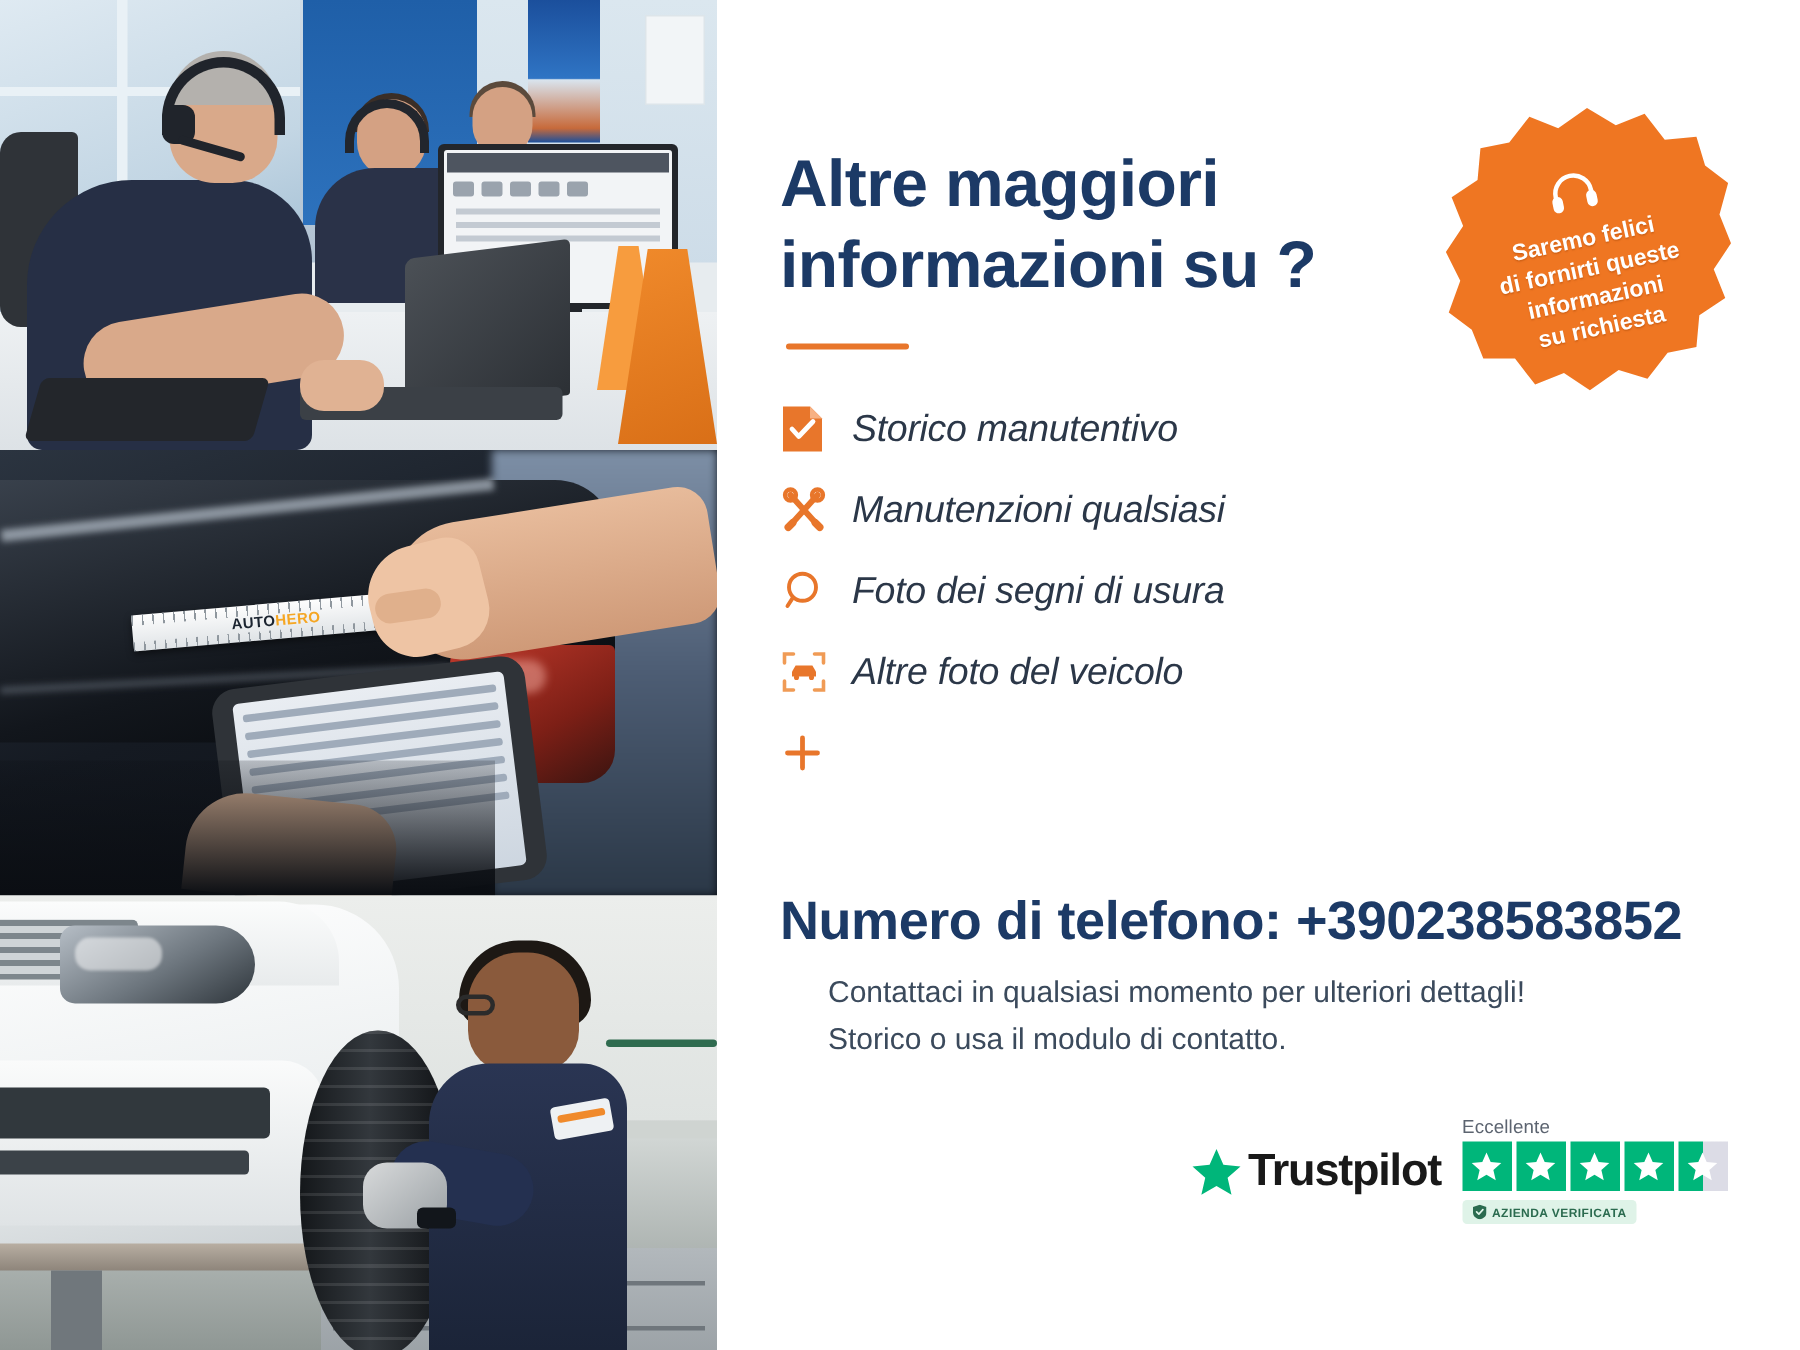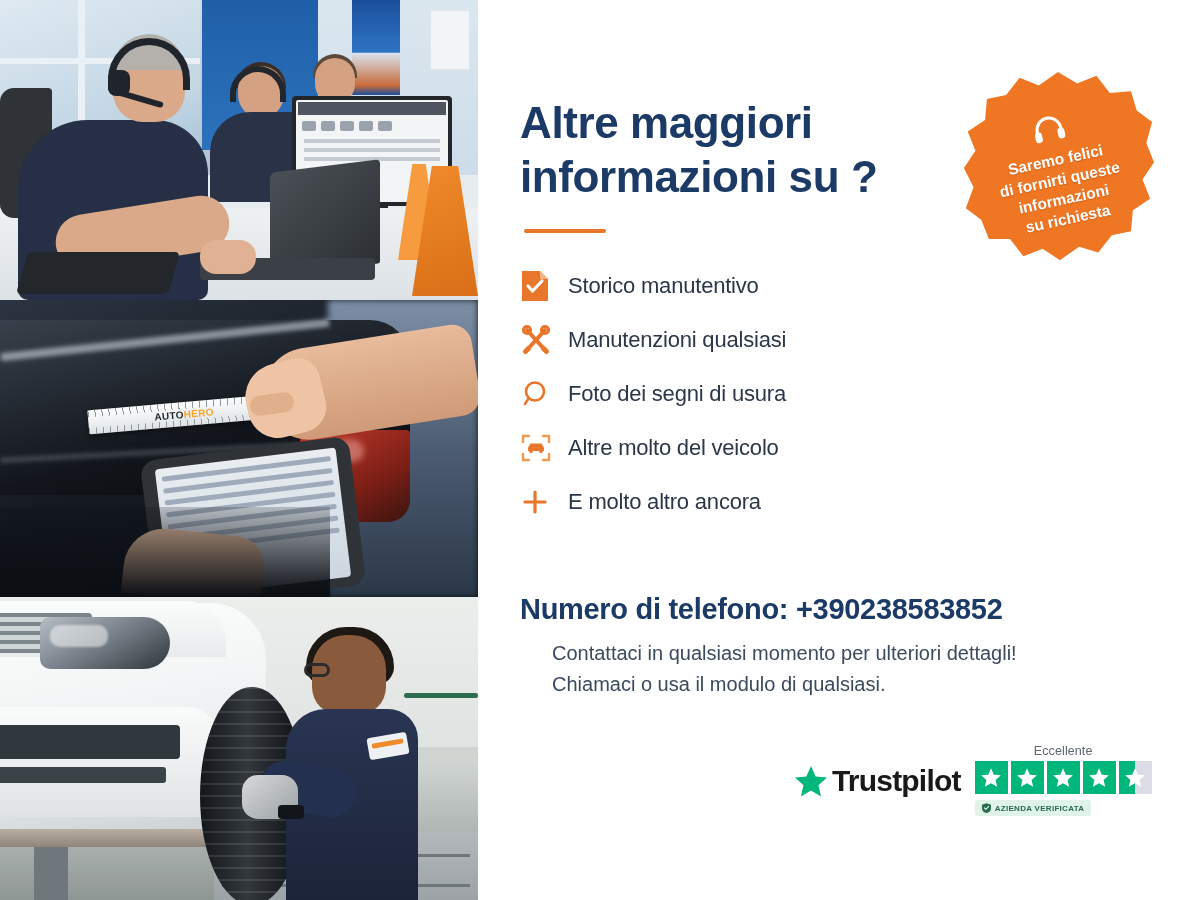--- a/index.html
+++ b/index.html
@@ -122,24 +122,24 @@
 
   .headline {
     color:#1c3a66; font-size:44px; font-weight:bold; line-height:1.22;
     letter-spacing:-.4px; max-width:430px;
   }
   .rule { width:82px; height:4px; background:#e8762b; margin:26px 0 26px 4px; border-radius:2px; }
 
   .features { list-style:none; margin-top:6px; }
   .feature { display:flex; align-items:center; height:54px; }
   .f-icon { width:48px; display:flex; align-items:center; justify-content:flex-start; flex:none; }
-  .f-label { color:#2b3748; font-size:22px; letter-spacing:-.2px; }
+  .f-label { color:#2b3748; font-size:25px; letter-spacing:-.2px;font-style:italic; }
 
   .phone-block { margin-top:64px; }
-  .phone-line { color:#1c3a66; font-size:29px; font-weight:bold; letter-spacing:-.3px; }
+  .phone-line { color:#1c3a66; font-size:36px; font-weight:bold; letter-spacing:-.3px; }
   .sub-line { color:#3b4a5c; font-size:20px; line-height:1.52; margin-top:12px;margin-left:32px; }
 
   
   .badge {
     position:absolute; right:46px; top:72px; width:192px; height:192px;
     background:#ef7622; color:#fff;
     display:flex; align-items:center; justify-content:center;
     clip-path: polygon(
       50% 0%, 60% 6%, 70% 2%, 77% 11%, 88% 10%, 91% 20%, 99% 26%, 96% 37%,
       100% 47%, 94% 56%, 98% 66%, 89% 72%, 88% 83%, 78% 85%, 71% 94%, 61% 91%,
@@ -149,21 +149,21 @@
   }
   .badge-inner { transform:rotate(-12deg); text-align:center; margin-top:8px; }
   .badge-icon { margin-bottom:2px; }
   .badge-text { font-size:15.5px; font-weight:bold; line-height:1.3; text-shadow:0 1px 1px rgba(150,60,0,.35); }
 
   
   .trustpilot { position:absolute; left:316px; top:744px; display:flex; align-items:flex-start; }
   .tp-logo { display:flex; align-items:center; margin-top:20px; }
   .tp-name { font-size:30px; font-weight:bold; color:#191919; letter-spacing:-.8px; margin-left:4px; }
   .tp-right { margin-left:14px; }
-  .tp-eccellente { font-size:12.5px; color:#5c6470; margin-bottom:3px; text-align:center; letter-spacing:.1px; }
+  .tp-eccellente { font-size:12.5px; color:#5c6470; margin-bottom:3px; text-align:left; letter-spacing:.1px; }
   .tp-stars { display:flex; gap:3px; }
   .tp-star { width:33px; height:33px; background:#00b67a; display:flex; align-items:center; justify-content:center; }
   .tp-star.half { background:linear-gradient(90deg,#00b67a 50%,#dcdce6 50%); }
   .tp-verified {
     margin-top:6px; display:inline-flex; align-items:center; gap:4px;
     background:#dff3e8; border-radius:3px; padding:3px 7px;
   }
   .tp-verified span { font-size:8px; font-weight:bold; color:#2b6b4f; letter-spacing:.3px; }
 </style>
 </head>
@@ -341,41 +341,40 @@
               <path d="M3 10V4h6"></path>
                 <path d="M29 10V4h-6"></path>
               <path d="M3 22v6h6"></path>
                 <path d="M29 22v6h-6"></path>
             </g>
             <path d="M8 19h16v-3.2l-2.4-4.2H10.4L8 15.8z" fill="#e8762b"></path>
             <circle cx="11" cy="19.6" r="1.7" fill="#e8762b"></circle>
             <circle cx="21" cy="19.6" r="1.7" fill="#e8762b"></circle>
           </svg>
         </span>
-        <span class="f-label">Altre molto del veicolo</span>
+        <span class="f-label">Altre foto del veicolo</span>
       </li>
 
       <li class="feature">
         <span class="f-icon">
           <svg width="30" height="30" viewBox="0 0 30 30" aria-hidden="true">
             <g stroke="#e8762b" stroke-width="3.2" stroke-linecap="round">
               <path d="M15 5v20"></path>
                 <path d="M5 15h20"></path>
             </g>
           </svg>
         </span>
-        <span class="f-label">E molto altro ancora</span>
       </li>
     </ul>
 
     <div class="phone-block">
       <div class="phone-line">Numero di telefono: +390238583852</div>
       <div class="sub-line">
         <div>Contattaci in qualsiasi momento per ulteriori dettagli!</div>
-        <div>Chiamaci o usa il modulo di qualsiasi.</div>
+        <div>Storico o usa il modulo di contatto.</div>
       </div>
     </div>
 
     <div class="badge">
       <div class="badge-inner">
         <div class="badge-icon">
           <svg width="34" height="30" viewBox="0 0 34 30" aria-hidden="true">
             <path d="M5 18v-3a12 12 0 0 1 24 0v3" fill="none" stroke="#fff" stroke-width="3" stroke-linecap="round"></path>
             <rect x="2" y="15" width="7" height="11" rx="3.5" fill="#fff"></rect>
             <rect x="25" y="15" width="7" height="11" rx="3.5" fill="#fff"></rect>

